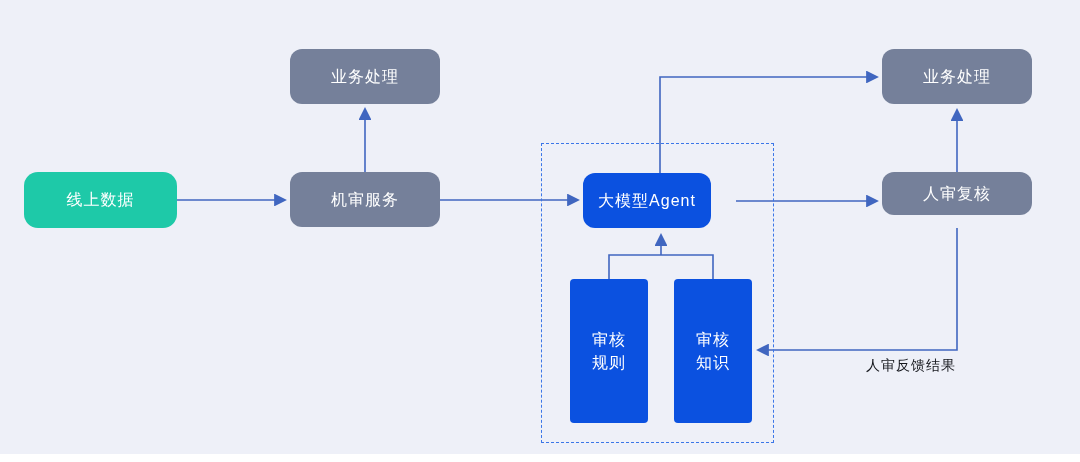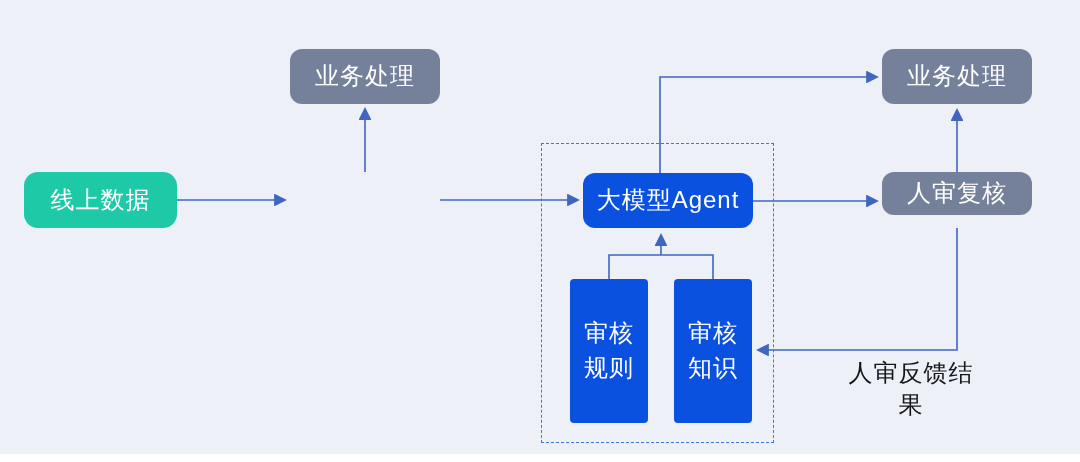--- a/index.html
+++ b/index.html
@@ -25,56 +25,56 @@
     left: 0; top: 0;
     width: 1080px; height: 462px;
     pointer-events: none;
   }
   .node {
     position: absolute;
     display: flex;
     align-items: center;
     justify-content: center;
     color: #FFFFFF;
-    font-size: 24px;
+    font-size: 16px;
     font-weight: 500;
     letter-spacing: 1px;
     text-align: right;
     white-space: pre-line;
     line-height: 1.45;
     box-sizing: border-box;
   }
   .node.teal { background: #1EC9A8; border-radius: 14px; }
   .node.gray { background: #75809A; border-radius: 12px; }
   .node.blue { background: #0B51E0; border-radius: 12px; }
   .node.tall { border-radius: 4px; }
 
   .n-online-data    { left: 24px;  top: 172px; width: 153px; height: 56px; }
   .n-machine-review { left: 290px; top: 172px; width: 150px; height: 55px; }
   .n-biz-left       { left: 290px; top: 49px;  width: 150px; height: 55px; }
-  .n-agent          { left: 583px; top: 173px; width: 170px; height: 55px; }
+  .n-agent          { left: 583px; top: 173px; width: 128px; height: 55px; }
   .n-rules          { left: 570px; top: 279px; width: 78px;  height: 144px; }
   .n-knowledge      { left: 674px; top: 279px; width: 78px;  height: 144px; }
   .n-human-review   { left: 882px; top: 172px; width: 150px; height: 43px; }
   .n-biz-right      { left: 882px; top: 49px;  width: 150px; height: 55px; }
 
   .dashed-group {
     position: absolute;
     left: 541px; top: 143px;
     width: 233px; height: 300px;
     border: 1.6px dashed #3B76E8;
     box-sizing: border-box;
     background: transparent;
   }
   .feedback-label {
     position: absolute;
     left: 846px; top: 357px;
     width: 130px;
     text-align: center;
-    font-size: 24px;
+    font-size: 14px;
     font-weight: 500;
     color: #14161C;
     letter-spacing: 1px;
   }
 </style>
 </head>
 <body>
 
 <div class="canvas">
 
@@ -104,20 +104,21 @@
       <path d="M661 255 V235" marker-end="url(#arrow)"></path>
     </g>
   </svg>
 
   <div class="dashed-group"></div>
 
   <div class="node teal n-online-data">线上数据</div>
 
   <div class="node gray n-biz-left">业务处理</div>
 
+  <div class="node gray n-machine-review">机审服务</div>
 
   <div class="node blue n-agent">大模型Agent</div>
 
   <div class="node blue tall n-rules">审核
 规则</div>
 
   <div class="node blue tall n-knowledge">审核
 知识</div>
 
   <div class="node gray n-human-review">人审复核</div>

